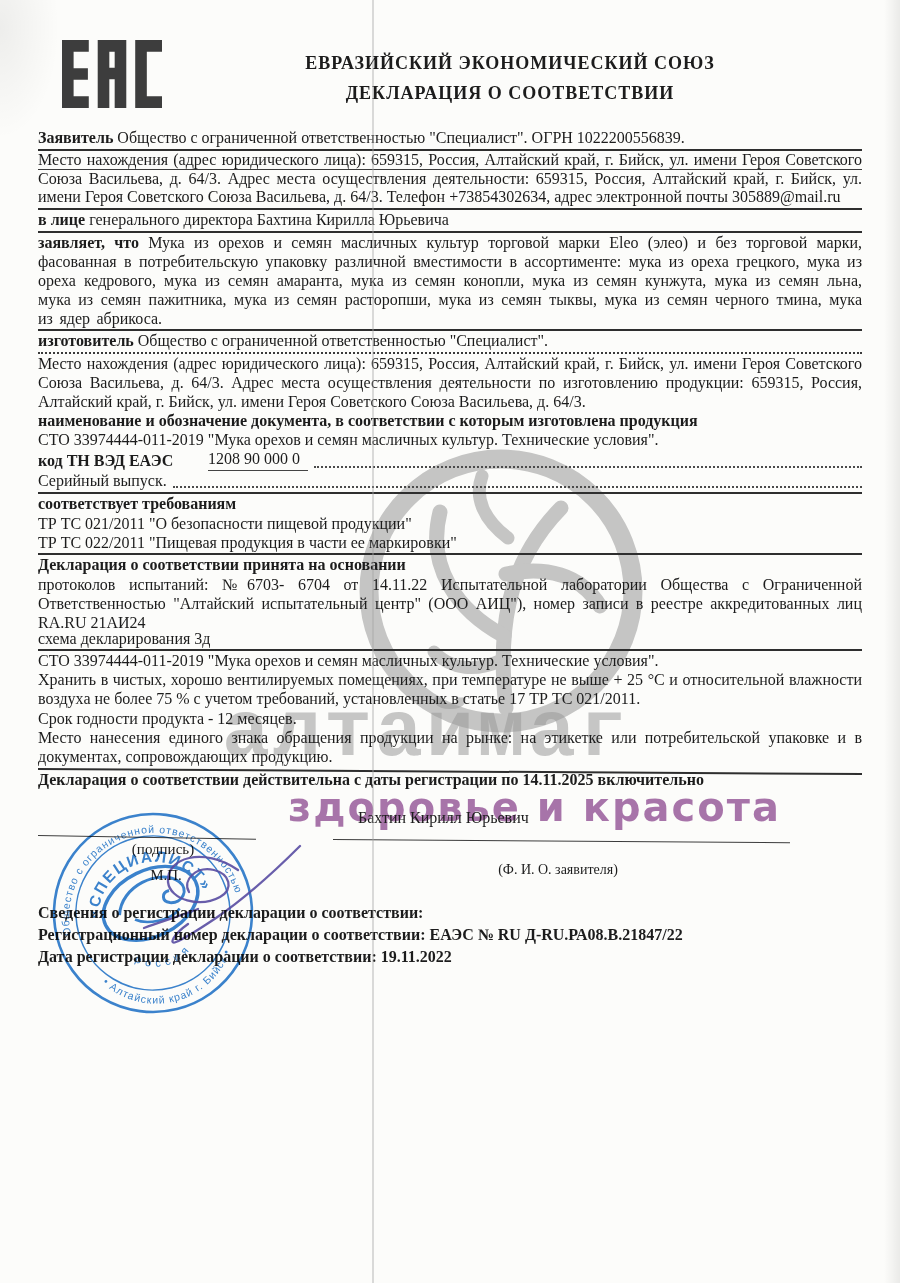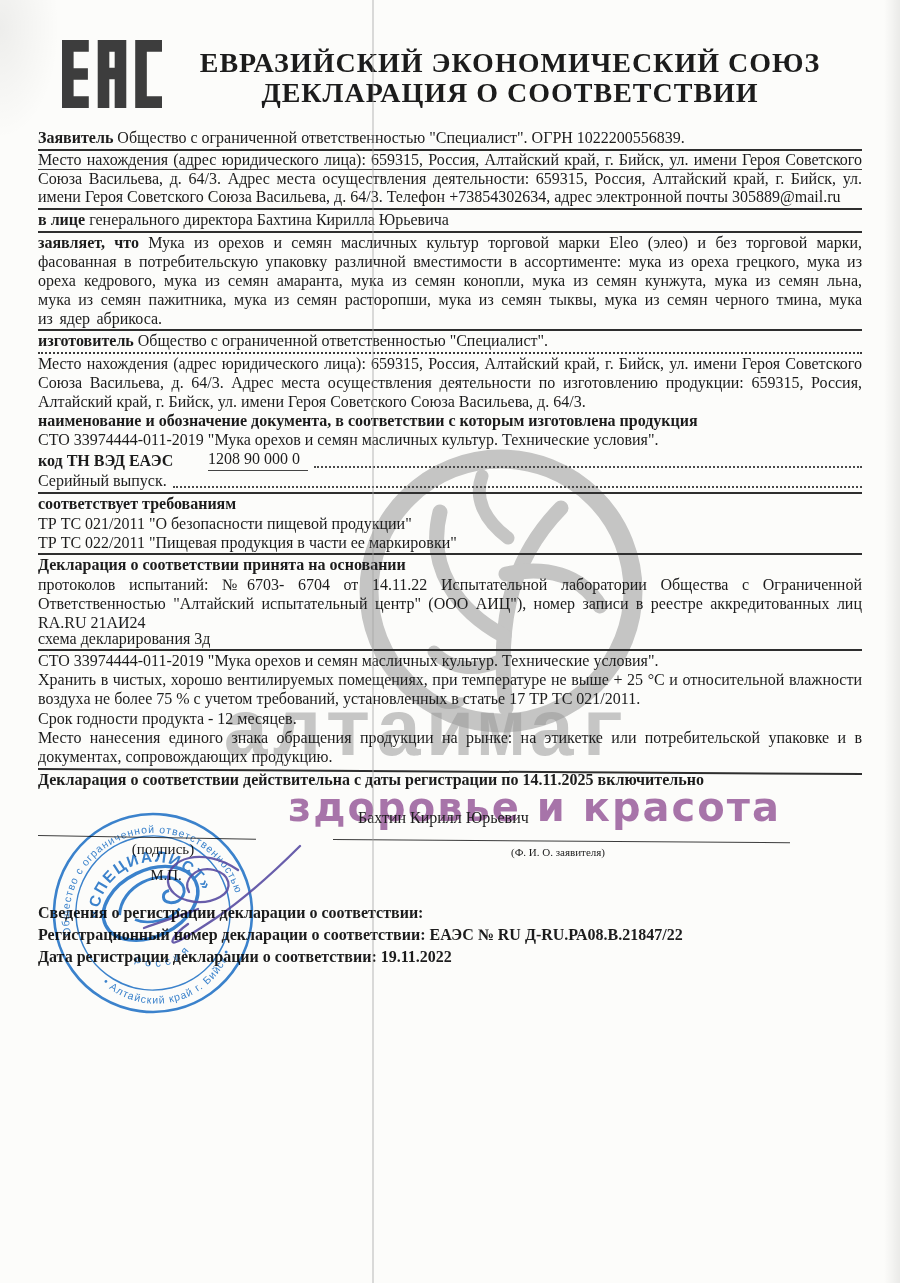--- a/index.html
+++ b/index.html
@@ -19,21 +19,21 @@
 
   
   .wm{position:absolute;z-index:0;pointer-events:none;font-family:"DejaVu Sans","Liberation Sans",sans-serif;}
   .wm-brand{left:222px;top:688px;font-size:80px;font-weight:bold;color:#9a9a9a;opacity:.55;letter-spacing:3px;font-family:Liberation Mono, monospace;}
   .wm-tagline{left:288px;top:784px;font-size:40px;font-weight:bold;color:#701a75;opacity:.6;letter-spacing:2px;}
   .wm-logo{left:356px;top:446px;opacity:.5;}
 
   
   .eac{position:absolute;left:62px;top:40px;z-index:2;}
   .title{position:absolute;left:170px;top:48px;width:680px;text-align:center;z-index:2;
-    font-weight:bold;font-size:28px;line-height:30px;letter-spacing:1px;}
+    font-weight:bold;font-size:18px;line-height:30px;letter-spacing:1px;}
 
   
   .doc{position:absolute;left:38px;top:0;width:824px;padding-top:128px;z-index:2;font-size:16px;}
   .doc p{margin:0;}
   .row{line-height:20px;}
   .just{text-align:justify;}
   b,.b{font-weight:bold;}
   .hr{border:none;border-top:2px solid #2e2e2e;margin:1px 0 0 0;height:0;}
   .hr.dot{border-top:2px dotted #3a3a3a;}
   .tilt1{transform:rotate(0.35deg);transform-origin:left center;}
@@ -45,21 +45,21 @@
   .field-label{width:170px;flex:0 0 auto;}
   .field-val{flex:0 0 auto;border-bottom:1.5px solid #444;padding:0 8px 1px 0;}
   .fill-dot{flex:1 1 auto;border-bottom:2px dotted #4a4a4a;margin-bottom:3px;margin-left:6px;}
   .addr-underline{position:absolute;left:38px;top:169px;width:824px;border-top:1.5px solid #3a3a3a;z-index:2;}
 
   
   .sigblock{position:relative;height:112px;}
   .sig-line-left{position:absolute;left:0;top:45px;width:218px;border-top:1.5px solid #3c3c3c;transform:rotate(1deg);transform-origin:left center;}
   .sig-line-right{position:absolute;left:295px;top:49px;width:457px;border-top:1.5px solid #3c3c3c;transform:rotate(0.4deg);transform-origin:left center;}
   .sig-name{position:absolute;left:320px;top:18px;width:400px;text-align:left;line-height:20px;}
-  .sig-fio{position:absolute;left:320px;top:52px;width:400px;text-align:center;font-size:11px;line-height:20px;}
+  .sig-fio{position:absolute;left:320px;top:70px;width:400px;text-align:center;font-size:14px;line-height:20px;}
   .sig-podpis{position:absolute;left:65px;top:51px;width:120px;text-align:center;font-size:15px;z-index:7;}
   .sig-mp{position:absolute;left:88px;top:77px;width:80px;text-align:center;font-size:15px;z-index:7;}
 
   .stamp{position:absolute;left:48px;top:798px;z-index:5;mix-blend-mode:multiply;opacity:.92;}
   .stamp text{font-family:"Liberation Sans","DejaVu Sans",sans-serif;fill:#2a79cc;}
 
   .reg .row{line-height:22px;font-weight:bold;}
 </style>
 </head>
 <body>

